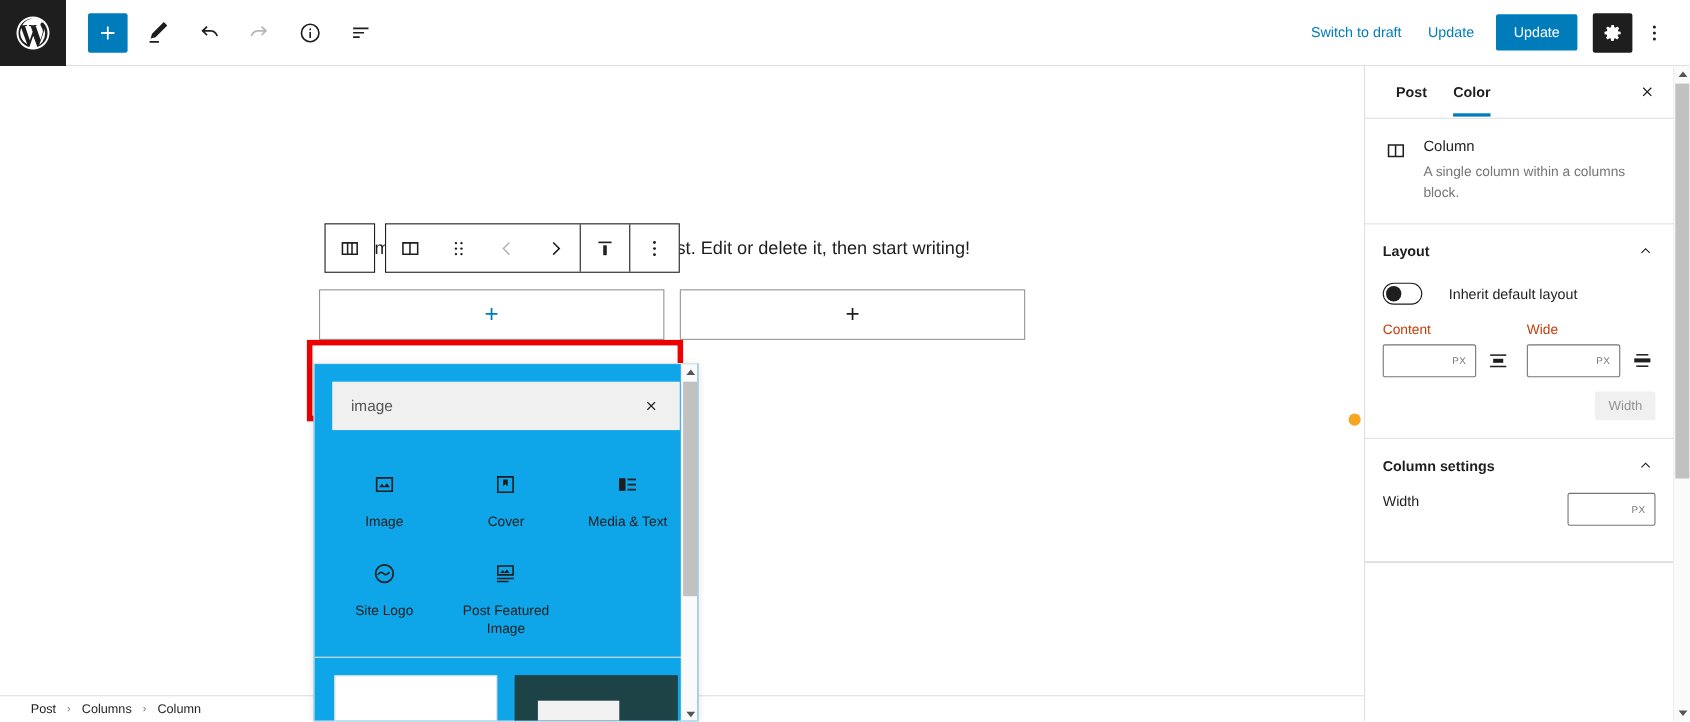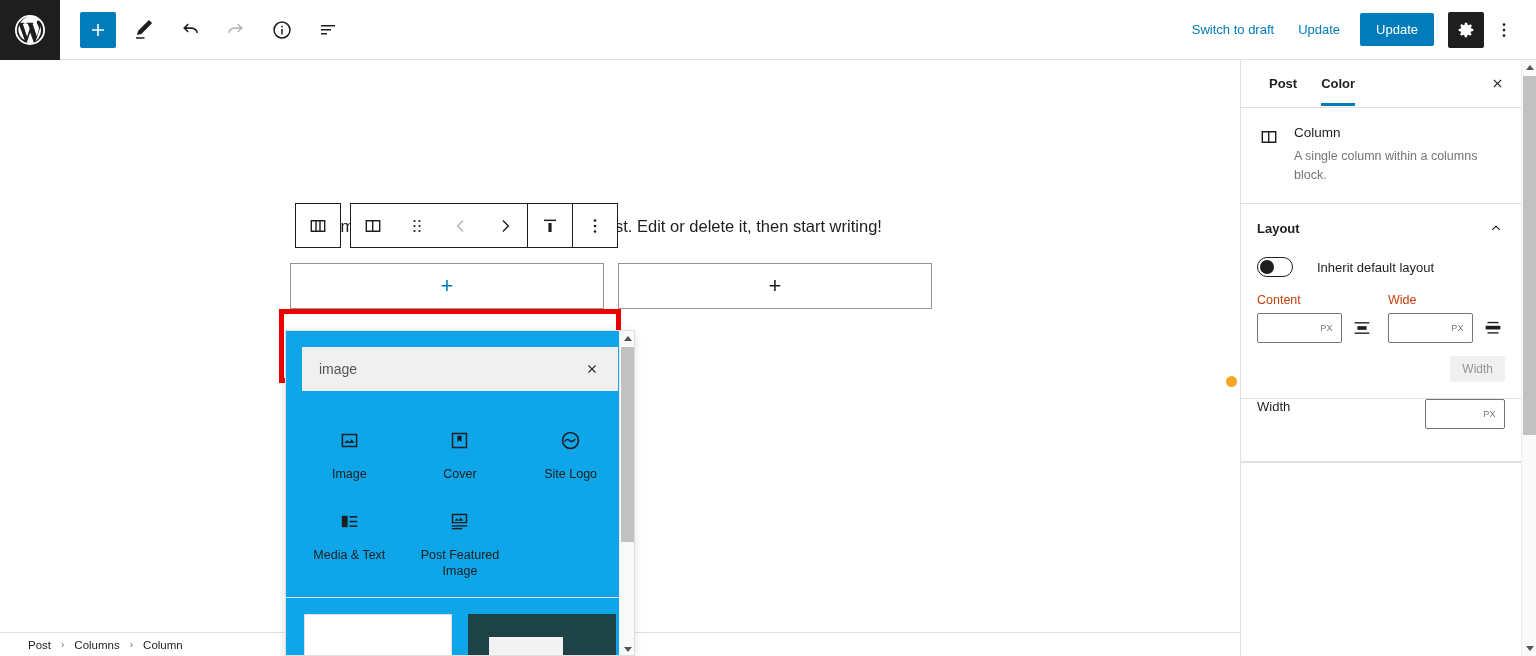--- a/index.html
+++ b/index.html
@@ -462,36 +462,36 @@
         <svg viewBox="0 0 24 24">
             <path d="M4.6 4.6v14.8h14.8V4.6H4.6zm1.4 1.4h12v12H6V6z"></path>
             <path d="M10 7.5h4v6l-2-1.7-2 1.7v-6z"></path>
           </svg>
       </span>
       <span class="lbl">Cover</span>
     </button>
     <button class="ins-cell">
       <span class="ic">
         <svg viewBox="0 0 24 24">
-            <path d="M12 3.6a8.4 8.4 0 100 16.8 8.4 8.4 0 000-16.8zm0 1.5a6.9 6.9 0 110 13.8 6.9 6.9 0 010-13.8z"></path>
-            <path d="M5.6 12.6c1.4-1.6 2.6-2.4 3.7-2.4 1.6 0 2.1 1.9 3.6 1.9 1 0 2-.7 3-2l1.1.9c-1.3 1.7-2.7 2.6-4.1 2.6-1.7 0-2.3-1.9-3.6-1.9-.8 0-1.7.6-2.6 1.8l-1.1-.9z"></path>
-          </svg>
-      </span>
-      <span class="lbl">Site Logo</span>
-    </button>
-    <button class="ins-cell">
-      <span class="ic">
-        <svg viewBox="0 0 24 24">
             <rect x="4.6" y="6.5" width="5.6" height="11"></rect>
             <rect x="12" y="6.8" width="7.4" height="1.5"></rect>
             <rect x="12" y="11.3" width="7.4" height="1.5"></rect>
             <rect x="12" y="15.7" width="7.4" height="1.5"></rect>
           </svg>
       </span>
       <span class="lbl">Media &amp; Text</span>
+    </button>
+    <button class="ins-cell">
+      <span class="ic">
+        <svg viewBox="0 0 24 24">
+            <path d="M12 3.6a8.4 8.4 0 100 16.8 8.4 8.4 0 000-16.8zm0 1.5a6.9 6.9 0 110 13.8 6.9 6.9 0 010-13.8z"></path>
+            <path d="M5.6 12.6c1.4-1.6 2.6-2.4 3.7-2.4 1.6 0 2.1 1.9 3.6 1.9 1 0 2-.7 3-2l1.1.9c-1.3 1.7-2.7 2.6-4.1 2.6-1.7 0-2.3-1.9-3.6-1.9-.8 0-1.7.6-2.6 1.8l-1.1-.9z"></path>
+          </svg>
+      </span>
+      <span class="lbl">Site Logo</span>
     </button>
     <button class="ins-cell">
       <span class="ic">
         <svg viewBox="0 0 24 24">
             <path d="M4.6 4.6v9.2h14.8V4.6H4.6zm1.4 1.4h12v6.4H6V6z"></path>
             <path d="M7.3 11.4l2.2-2.6 1.7 1.9 2-2.4 2.4 3.1H7.3z"></path>
             <rect x="4.6" y="15.6" width="14.8" height="1.3"></rect>
             <rect x="4.6" y="18.2" width="10" height="1.3"></rect>
           </svg>
       </span>
@@ -591,20 +591,26 @@
       </div>
 
       <div class="reset-row">
         <button class="reset-btn">Width</button>
       </div>
 
     </div>
 
     <div class="sb-sep"></div>
 
+    <button class="sb-section-head">
+      <span class="t">Column settings</span>
+      <svg viewBox="0 0 24 24">
+          <path d="M12 8.5L6.5 14l1 1 4.5-4.5L16.5 15l1-1z"></path>
+        </svg>
+    </button>
 
     <div class="sb-body">
       <div class="setting-row">
         <span class="lbl">Width</span>
         <div class="num-input">
           <span class="unit">PX</span>
         </div>
       </div>
     </div>
 

